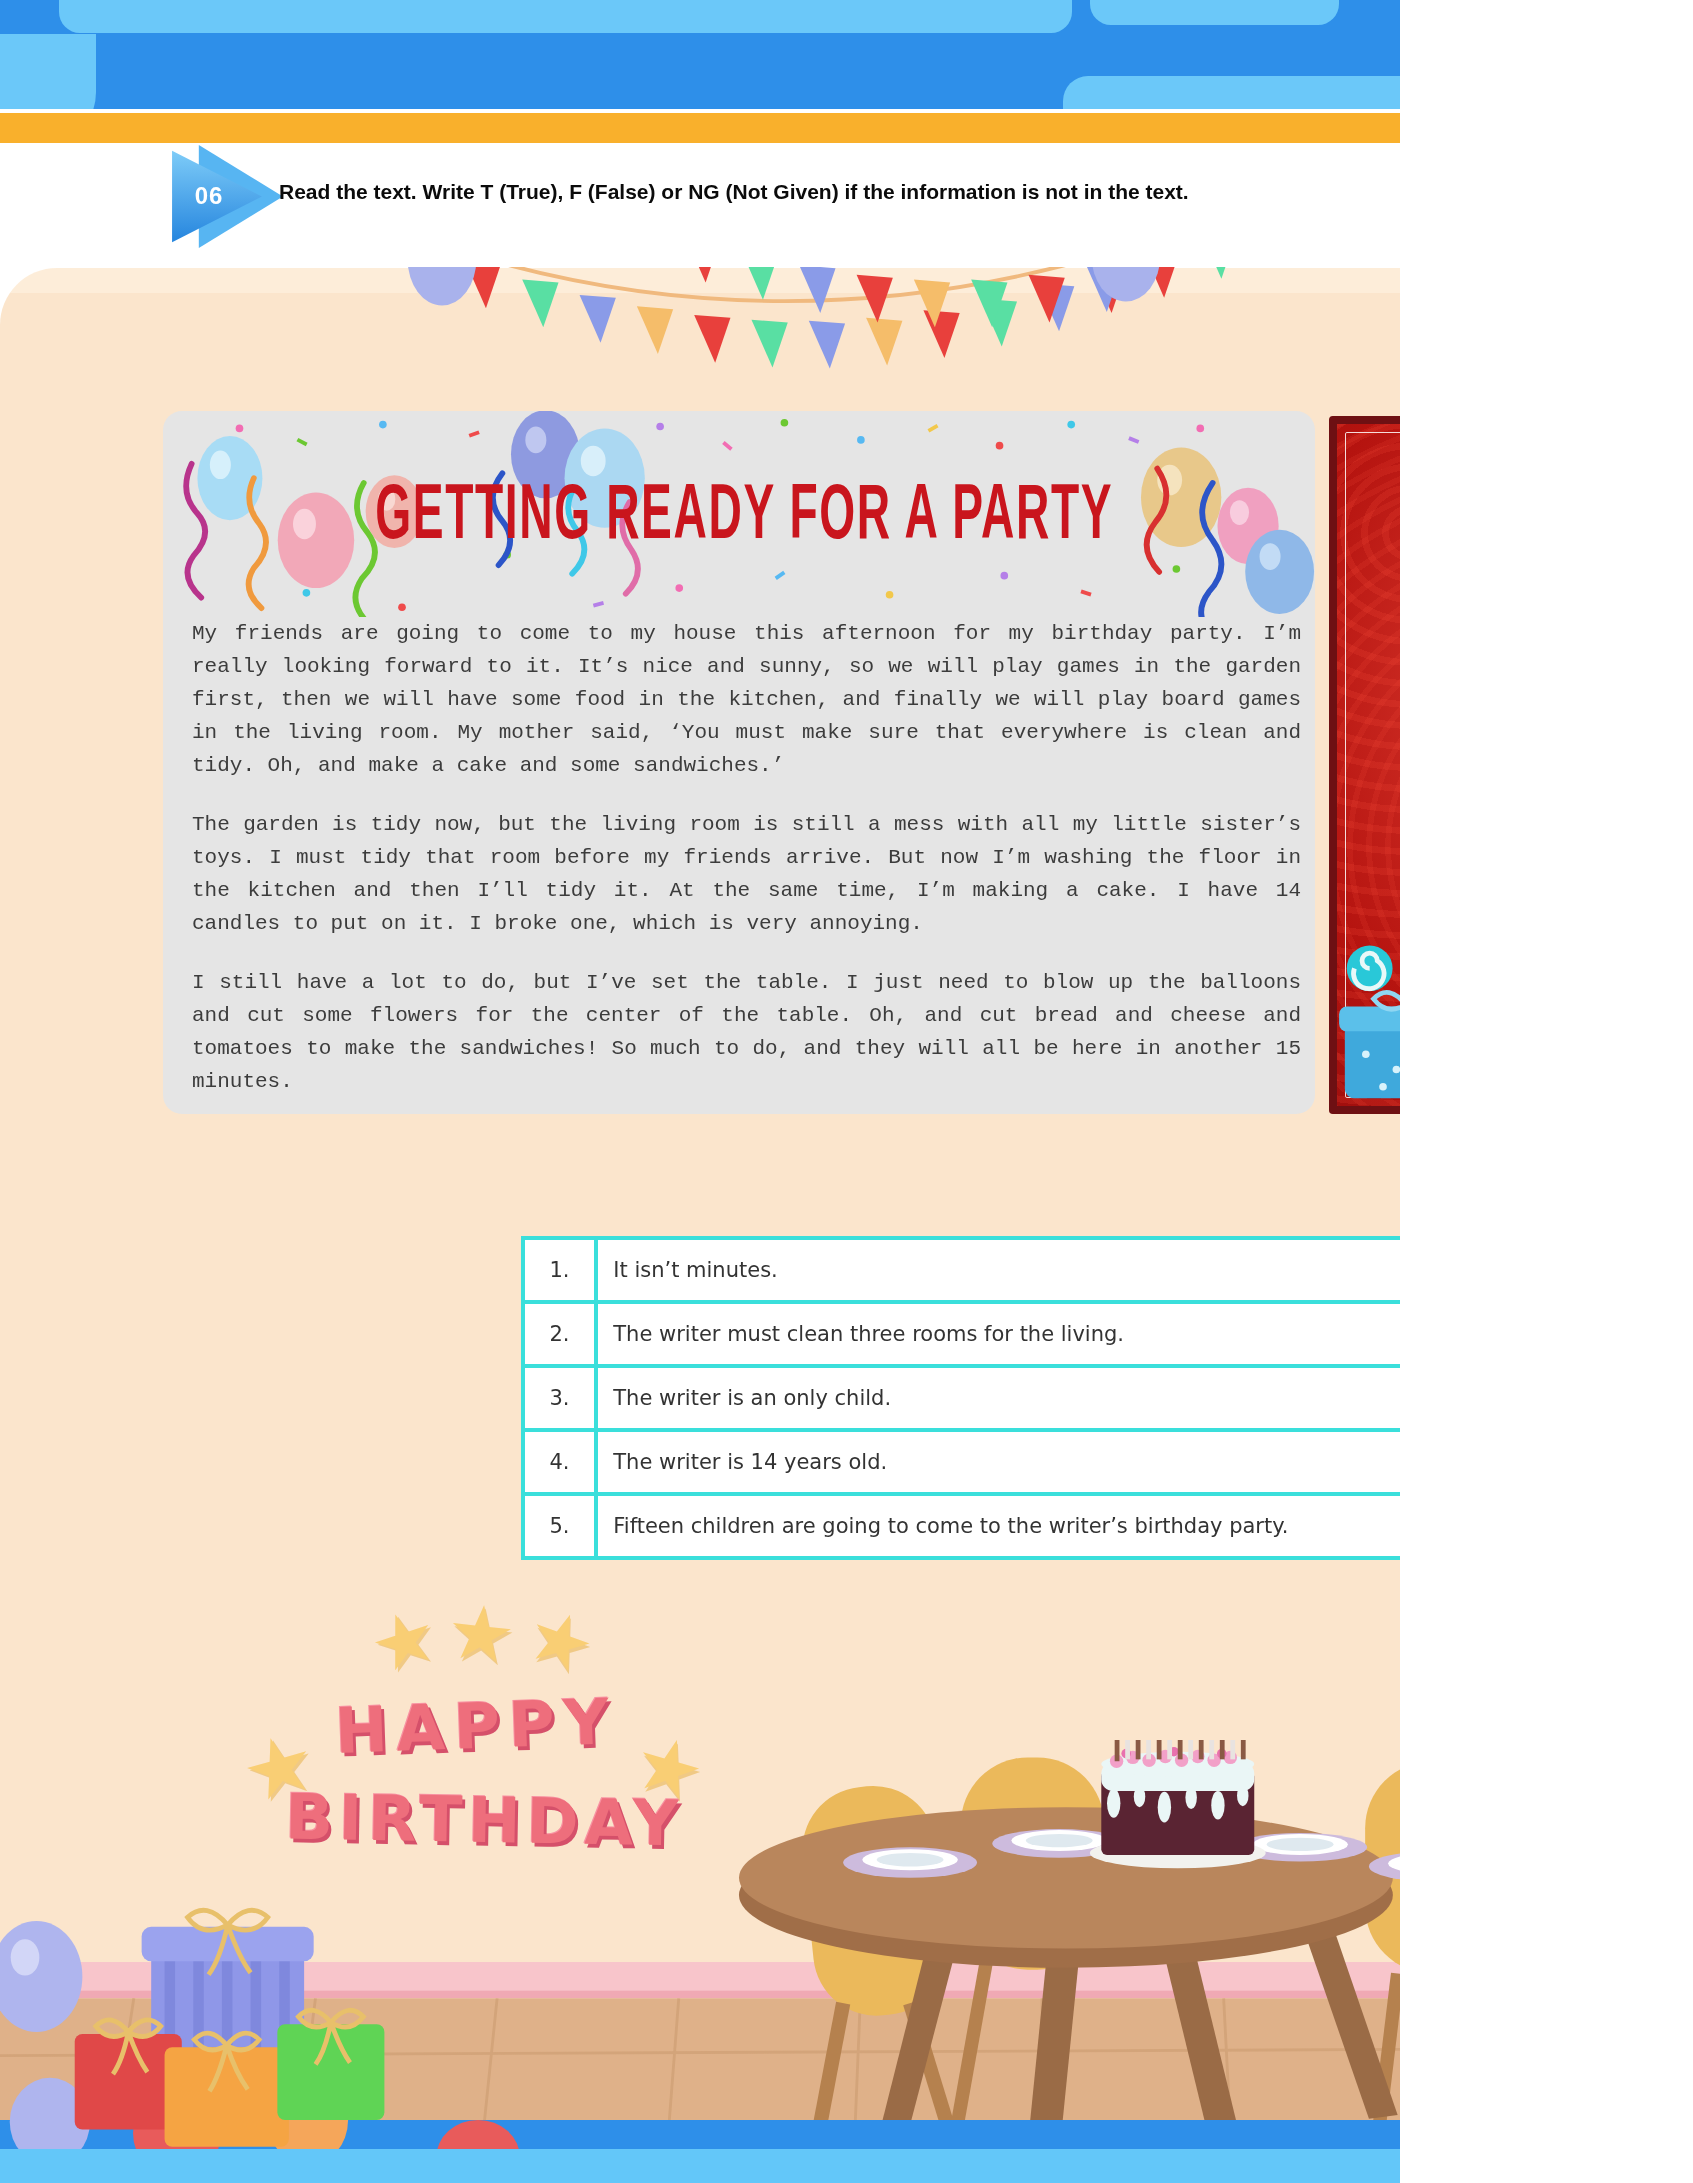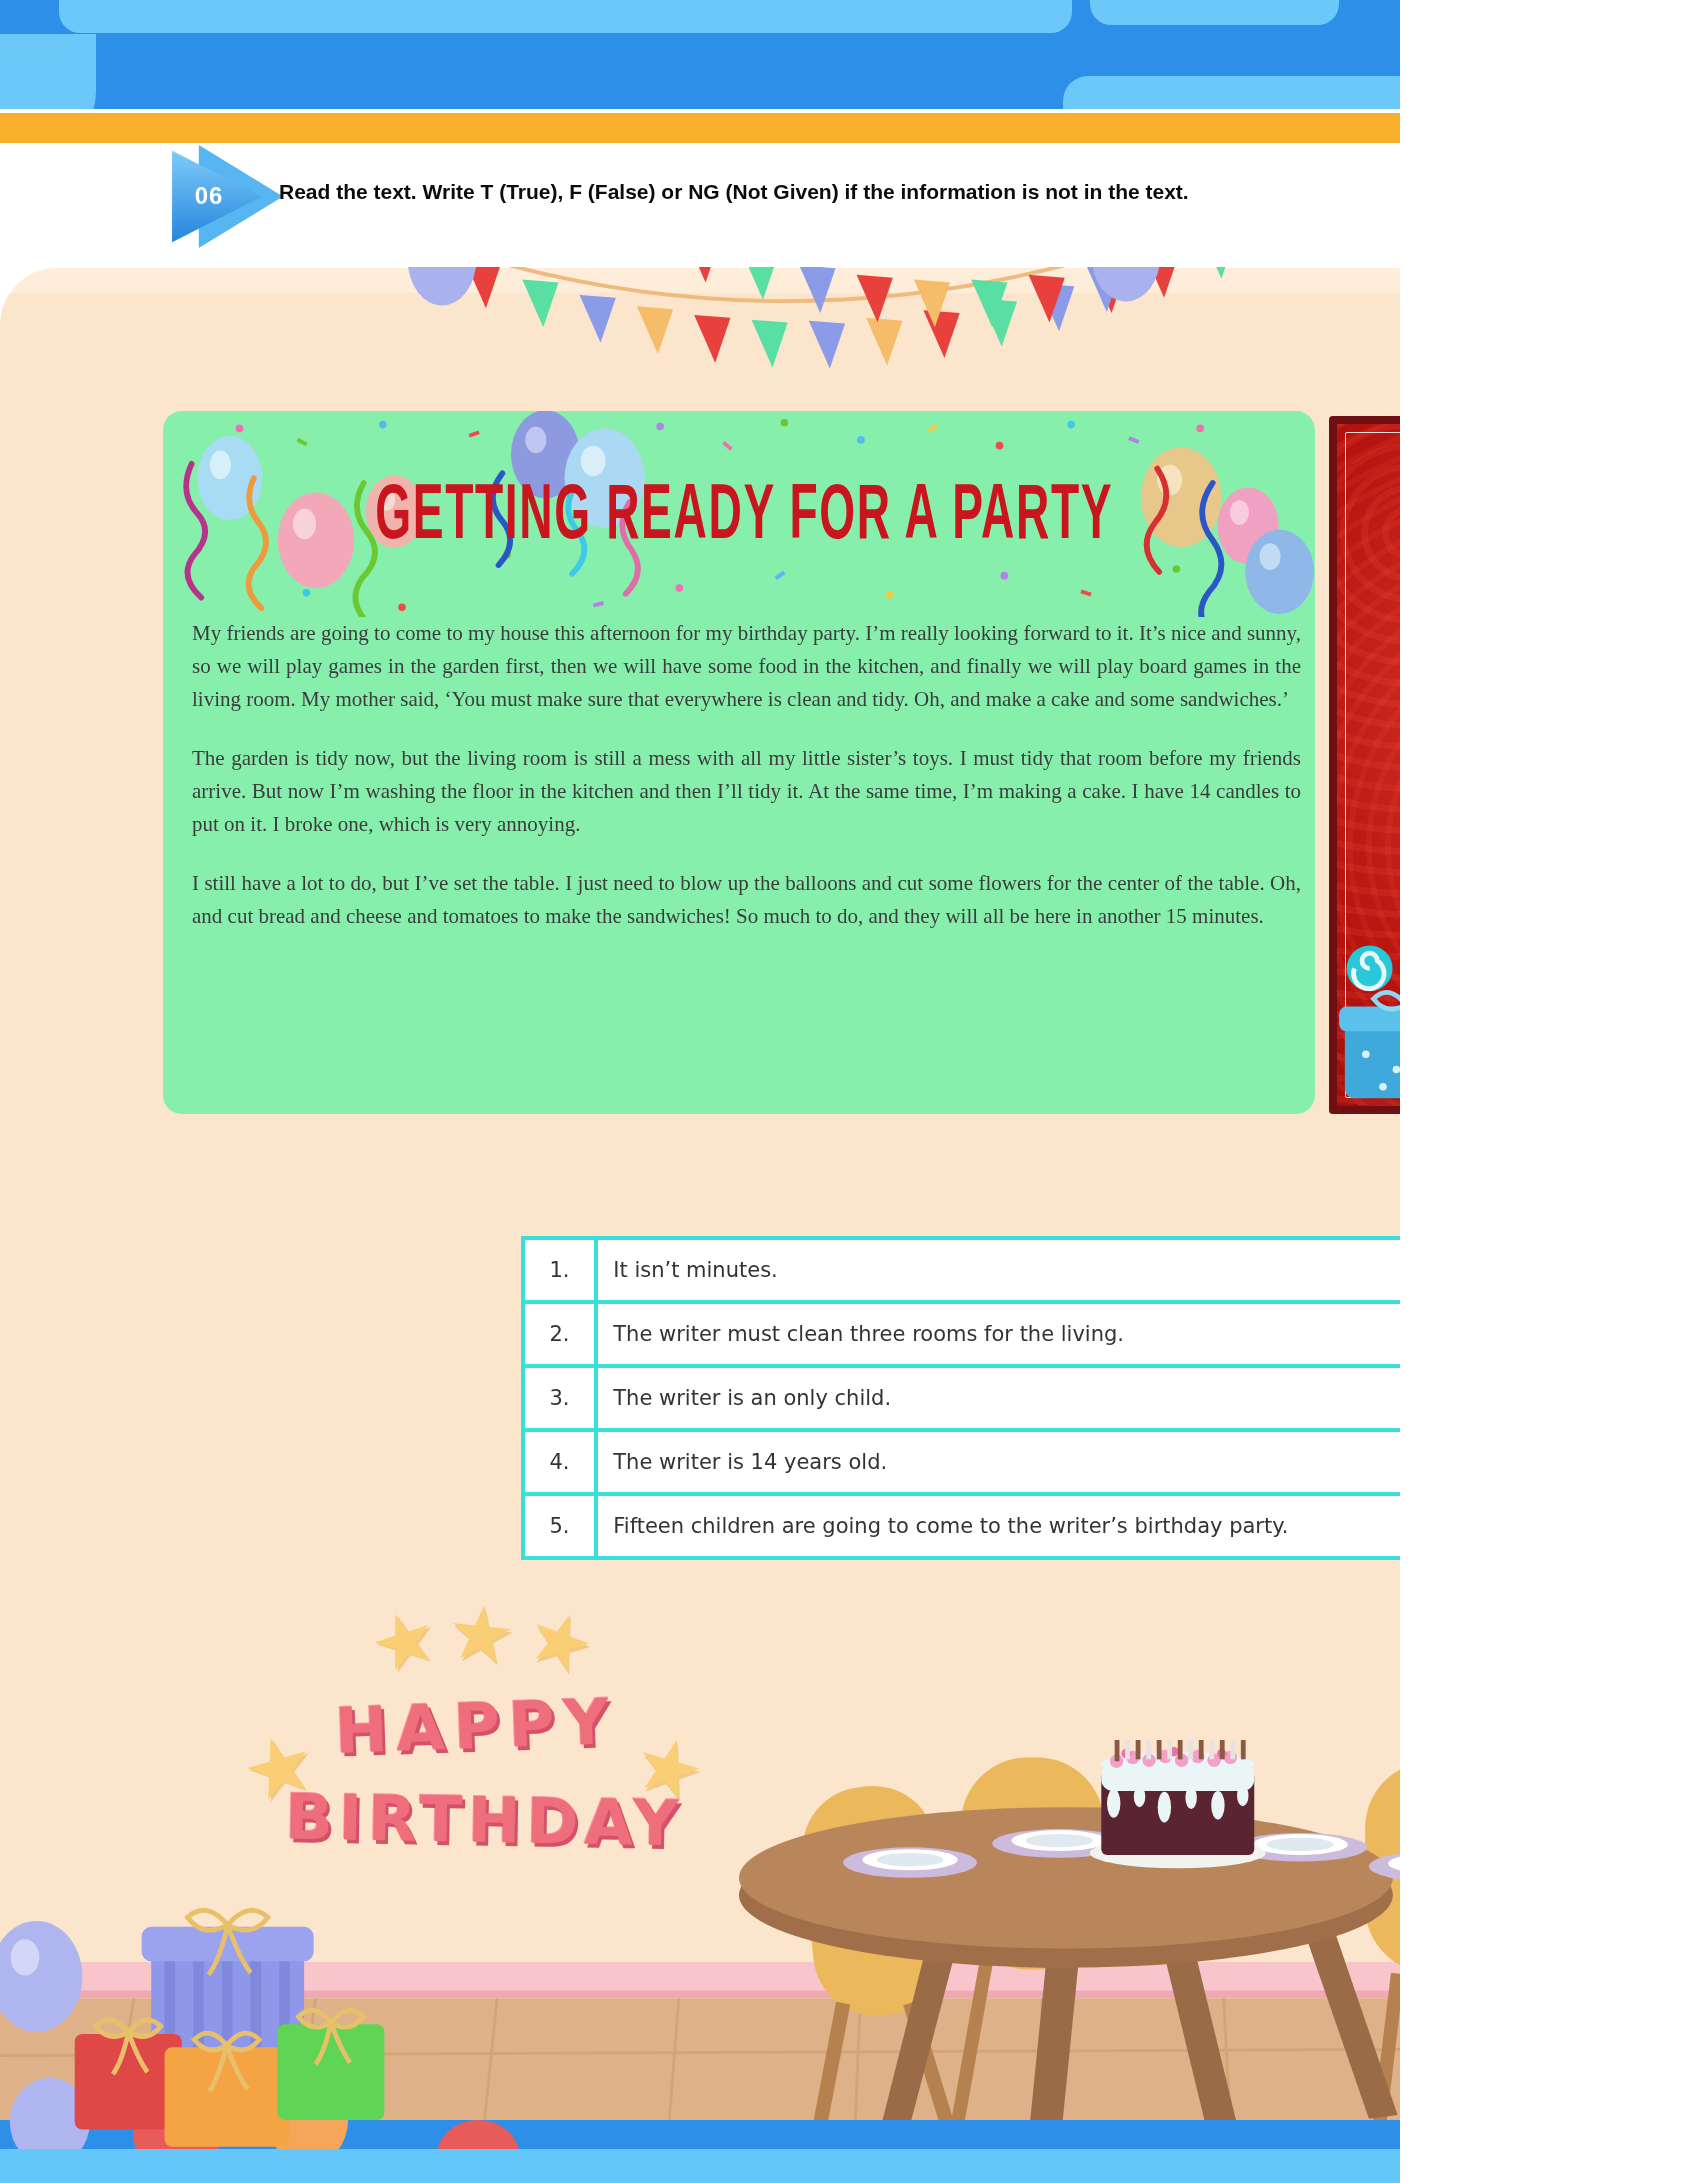--- a/index.html
+++ b/index.html
@@ -28,28 +28,28 @@
   .instr-icon{position:absolute;left:170px;top:143px;}
   .badge06{position:absolute;left:184px;top:182px;width:50px;text-align:center;
            font-size:24px;font-weight:bold;color:#ffffff;letter-spacing:1px;}
   .instr-text{position:absolute;left:279px;top:180px;width:1243px;
               font-size:21px;font-weight:bold;color:#0B0B0B;}
 
   
   .bunting{position:absolute;left:0;top:186px;}
 
   
-  .card{position:absolute;left:163px;top:411px;width:1152px;height:703px;background:#86efac;
+  .card{position:absolute;left:163px;top:411px;width:1152px;height:703px;background:#e5e5e5;
         border-radius:19px;overflow:hidden;}
   .banner-art{position:absolute;left:0;top:0;}
   .reading-title{position:absolute;left:143px;top:55px;width:865px;text-align:center;
                  font-size:55px;font-weight:bold;color:#C9151D;letter-spacing:1.9px;white-space:nowrap;
                  transform:scale(0.84,1.42);transform-origin:center top;}
   .card-text{position:absolute;left:29px;top:206px;width:1109px;color:#3C3C3C;
-             font-family:Liberation Serif, serif;
+             font-family:Liberation Mono, monospace;
              font-size:21px;line-height:33px;text-align:justify;}
   .card-text p{margin:0 0 26px 0;}
 
   
   .red-panel{position:absolute;left:1329px;top:416px;width:320px;height:698px;
              border:8.6px solid #6E1013;border-radius:3.8px;box-sizing:border-box;overflow:hidden;
              background:
                repeating-radial-gradient(circle at 24% 16%,rgba(255,80,60,.16) 0 6.7px,transparent 6.7px 21px),
                repeating-radial-gradient(circle at 74% 62%,rgba(255,80,60,.13) 0 5.7px,transparent 5.7px 19px),
                radial-gradient(120% 90% at 50% 40%,#D6352B 0%,#B5130F 55%,#8F0C0C 100%);}

